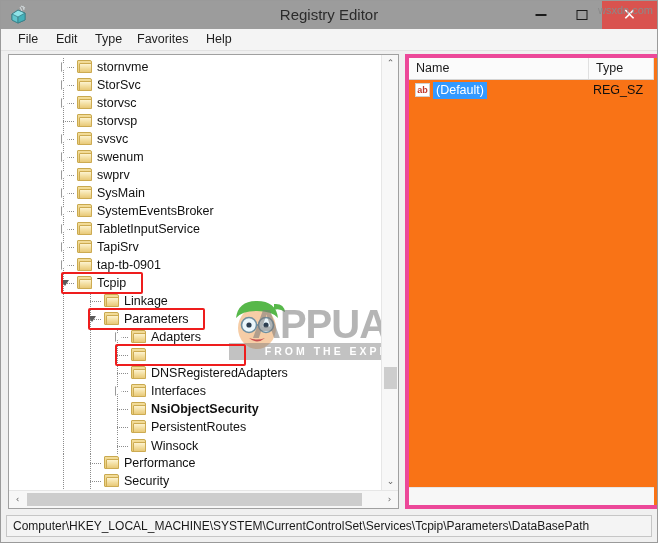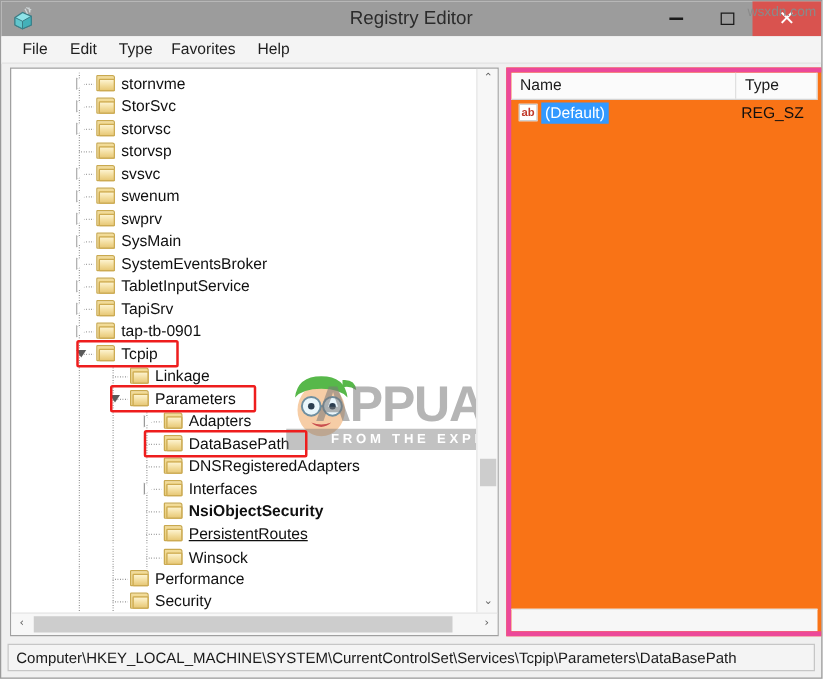--- a/index.html
+++ b/index.html
@@ -494,21 +494,20 @@
           </div>
           <div class="trow" style="top: 291px;">
             <div class="vline" style="left: 54px;"></div>
             <div class="vline" style="left: 81px;"></div>
             <div class="vline" style="left: 108px;"></div>
             <div class="hline" style="left: 108px; width: 12px;"></div>
             <span class="fold" style="left: 122px;">
               <span class="back"></span>
               <span class="front"></span>
             </span>
-            <span class="tlabel" style="left: 142px;">DataBasePath</span>
           </div>
           <div class="trow" style="top: 309px;">
             <div class="vline" style="left: 54px;"></div>
             <div class="vline" style="left: 81px;"></div>
             <div class="vline" style="left: 108px;"></div>
             <div class="hline" style="left: 108px; width: 12px;"></div>
             <span class="fold" style="left: 122px;">
               <span class="back"></span>
               <span class="front"></span>
             </span>
@@ -541,21 +540,21 @@
           </div>
           <div class="trow" style="top: 363px;">
             <div class="vline" style="left: 54px;"></div>
             <div class="vline" style="left: 81px;"></div>
             <div class="vline" style="left: 108px;"></div>
             <div class="hline" style="left: 108px; width: 12px;"></div>
             <span class="fold" style="left: 122px;">
               <span class="back"></span>
               <span class="front"></span>
             </span>
-            <span class="tlabel" style="left: 142px; text-decoration: underline;">PersistentRoutes</span>
+            <span class="tlabel" style="left: 142px;">PersistentRoutes</span>
           </div>
           <div class="trow" style="top: 382px;">
             <div class="vline" style="left: 54px;"></div>
             <div class="vline" style="left: 81px;"></div>
             <div class="vline" style="left: 108px;"></div>
             <div class="hline" style="left: 108px; width: 12px;"></div>
             <span class="fold" style="left: 122px;">
               <span class="back"></span>
               <span class="front"></span>
             </span>

